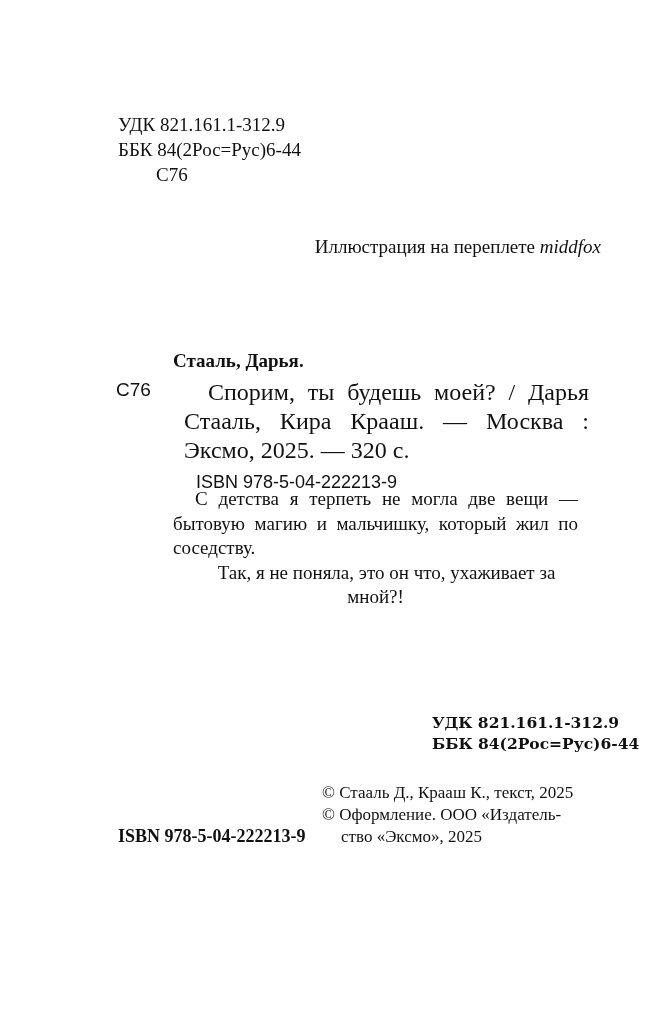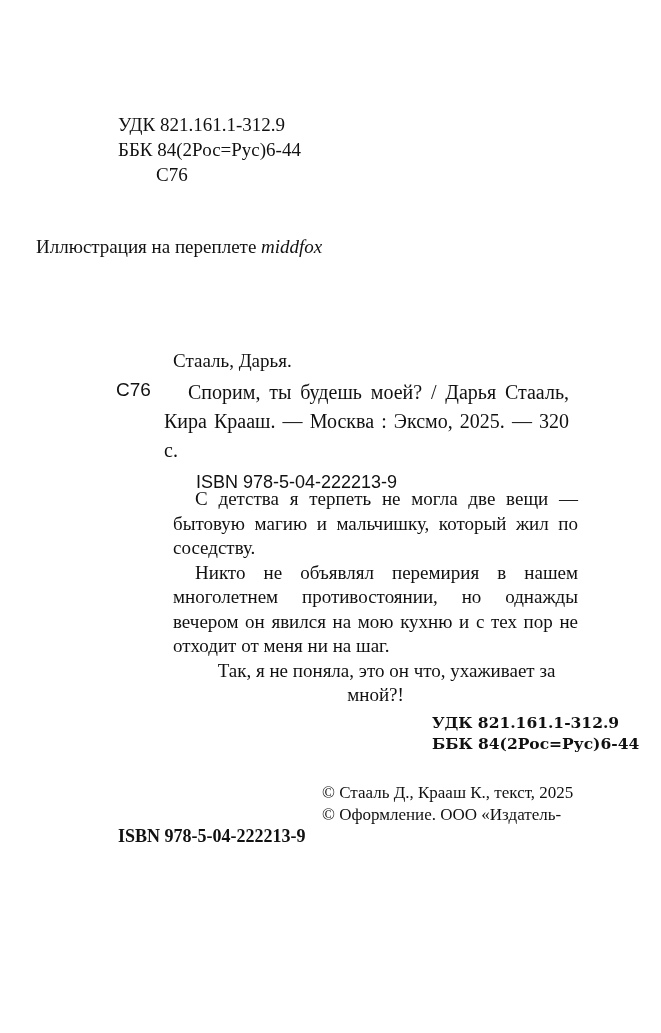--- a/index.html
+++ b/index.html
@@ -17,38 +17,38 @@
     }
     .abs { position: absolute; white-space: nowrap; }
 
     .top-codes {
       left: 118px; top: 112px;
       font-size: 19px; line-height: 25px;
     }
     .top-codes .indent { padding-left: 38px; display: block; }
 
     .illustration {
-      left: 0; width: 601px; text-align: left;
-      top: 236px; font-size: 19px; margin-left: 36px;
+      left: 0; width: 601px; text-align: right;
+      top: 236px; font-size: 19px;
     }
     .illustration em { font-style: italic; }
 
     .author {
       left: 173px; top: 350px;
-      font-size: 19px; font-weight: normal;
+      font-size: 19px; font-weight: bold;
     }
     .code-left {
       left: 116px; top: 379px;
       font-family: "Liberation Sans", "DejaVu Sans", sans-serif;
       font-size: 19px;
     }
     .biblio {
       position: absolute;
-      left: 164px; top: 378px; width: 405px;
-      font-size: 20px; line-height: 29px;
+      left: 184px; top: 378px; width: 405px;
+      font-size: 24px; line-height: 29px;
       text-align: justify;
       text-indent: 24px;
       white-space: normal;
     }
     .isbn-mid {
       left: 196px; top: 472px;
       font-family: "Liberation Sans", "DejaVu Sans", sans-serif;
       font-size: 18px;
     }
 
@@ -96,27 +96,27 @@
   <span>Иллюстрация на переплете </span><em>middfox</em>
 </div>
 
 <div class="abs author">Стааль, Дарья.</div>
 <div class="abs code-left">С76</div>
 <div class="biblio">Спорим, ты будешь моей? / Дарья Стааль, Кира Крааш. — Москва : Эксмо, 2025. — 320 с.</div>
 <div class="abs isbn-mid">ISBN 978-5-04-222213-9</div>
 
 <div class="annotation">
   <p>С детства я терпеть не могла две вещи — бытовую магию и мальчишку, который жил по соседству.</p>
-  <p>Никто не объявлял перемирия в нашем многолетнем противостоянии, но однажды вечером он явился на мою кухню и с тех пор не отходит от меня ни на шаг.</p>
   <p class="last">Так, я не поняла, это он что, ухаживает за мной?!</p>
 </div>
 
 <div class="abs codes-right">
   <span style="display:block">УДК 821.161.1-312.9</span>
   <span style="display:block">ББК 84(2Рос=Рус)6-44</span>
 </div>
 
 <div class="abs copyright">
   <span style="display:block">© Стааль Д., Крааш К., текст, 2025</span>
   <span style="display:block">© Оформление. ООО «Издатель-</span>
+  <span class="cont">ство «Эксмо», 2025</span>
 </div>
 
 <div class="abs isbn-bottom">ISBN 978-5-04-222213-9</div>
 
 </body></html>

